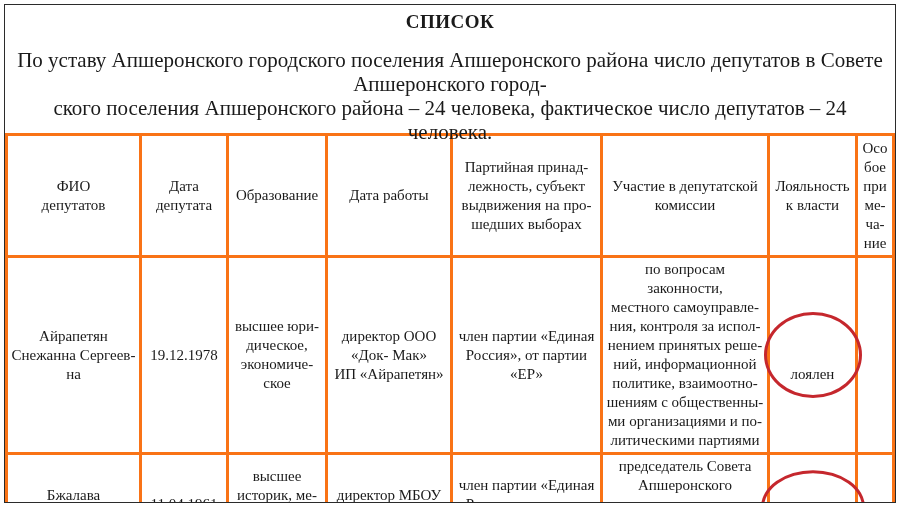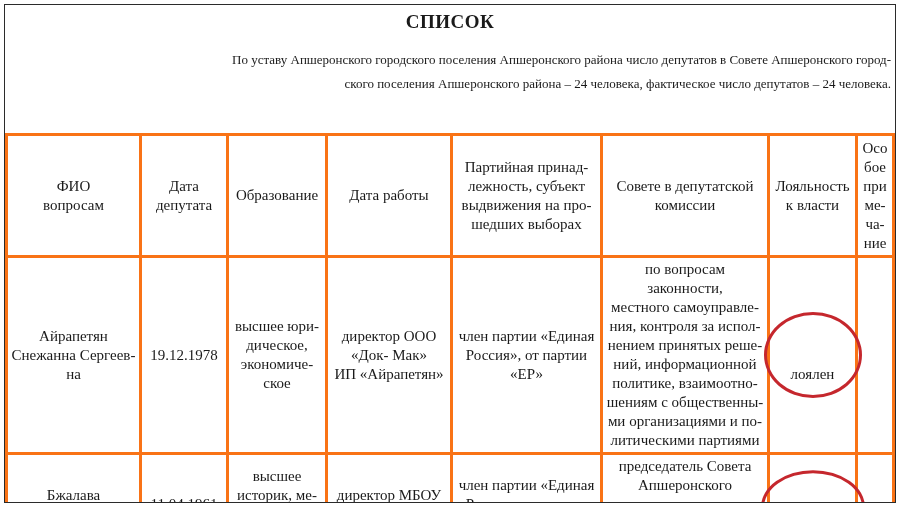--- a/index.html
+++ b/index.html
@@ -25,22 +25,22 @@
     margin-top:6px;
     font-size:19px; font-weight:bold;
     letter-spacing:0.5px;
   }
   .subtitle {
     margin-top:3px;
     font-size:17px; font-weight:bold;
   }
   .intro {
     margin-top:15px;
-    font-size:13px; line-height:24px;
-    text-align:right;
+    font-size:21px; line-height:24px;
+    text-align:center;
     white-space:pre-line;
     padding:0 4px;
   }
   table.deputies {
     width:100%;
     border-collapse:collapse;
     table-layout:fixed;
     font-size:15px; line-height:19px;
   }
   table.deputies td, table.deputies th {
@@ -88,30 +88,30 @@
           <col style="width:99px">
           <col style="width:125px">
         <col style="width:150px">
           <col style="width:167px">
           <col style="width:88px">
           <col style="width:37px">
       </colgroup>
       <tbody>
         <tr class="header-row">
           <th>ФИО
-вопросам</th>
+депутатов</th>
           <th>Дата
 депутата</th>
           <th>Образование</th>
           <th>Дата работы</th>
           <th>Партийная принад-
 лежность, субъект
 выдвижения на про-
 шедших выборах</th>
-          <th>Совете в депутатской
+          <th>Участие в депутатской
 комиссии</th>
           <th>Лояльность
 к власти</th>
           <th>Осо
 бое
 при
 ме-
 ча-
 ние</th>
         </tr>

